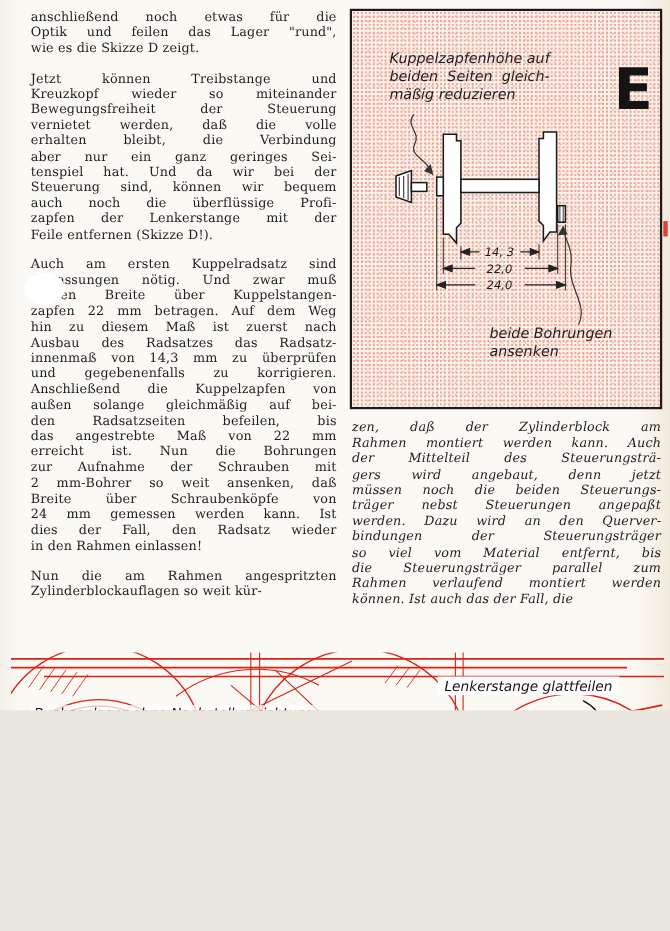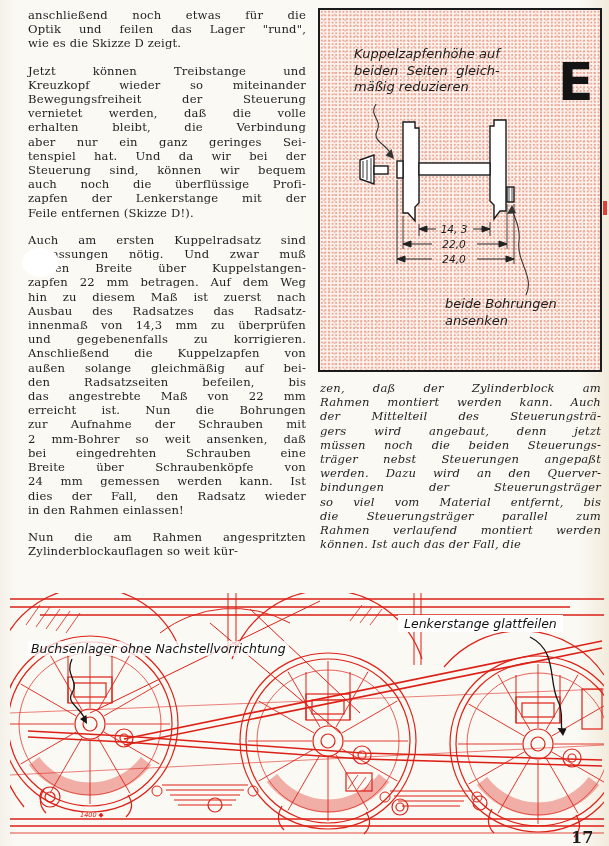--- a/index.html
+++ b/index.html
@@ -1,17 +1,17 @@
 <!DOCTYPE html>
 <html><head>
 <meta charset="utf-8">
 <style>
   html,body{margin:0;padding:0;background:#e9e6df;}
   .page{
-    position:relative;width:609px;height:846px;overflow:hidden;
+    position:relative;width:609px;height:646px;overflow:hidden;
     background:linear-gradient(90deg,#f4f1ea 0,#fbf9f4 3%,#fbf9f4 95%,#f2ebdc 100%);
     font-family:"DejaVu Serif", serif;color:#1e1e1e;
   }
   
   .col{position:absolute;font-size:11.6px;line-height:14.2px;letter-spacing:.15px;}
   .col-left{left:28px;top:8px;width:278px;}
   .col-right{left:320px;top:381px;width:281px;font-style:italic;}
   .para{margin:0 0 13px 0;}
   .tline{text-align:justify;text-align-last:justify;white-space:normal;}
   .tline:last-child{text-align-last:left;}
@@ -80,21 +80,20 @@
         <div class="tline">Ausbau des Radsatzes das Radsatz-</div>
         <div class="tline">innenmaß von 14,3 mm zu überprüfen</div>
         <div class="tline">und gegebenenfalls zu korrigieren.</div>
         <div class="tline">Anschließend die Kuppelzapfen von</div>
         <div class="tline">außen solange gleichmäßig auf bei-</div>
         <div class="tline">den Radsatzseiten befeilen, bis</div>
         <div class="tline">das angestrebte Maß von 22 mm</div>
         <div class="tline">erreicht ist. Nun die Bohrungen</div>
         <div class="tline">zur Aufnahme der Schrauben mit</div>
         <div class="tline">2 mm-Bohrer so weit ansenken, daß</div>
-        <div class="tline">bei eingedrehten Schrauben eine</div>
         <div class="tline">Breite über Schraubenköpfe von</div>
         <div class="tline">24 mm gemessen werden kann. Ist</div>
         <div class="tline">dies der Fall, den Radsatz wieder</div>
         <div class="tline">in den Rahmen einlassen!</div>
       </div>
     <div class="para">
         <div class="tline">Nun die am Rahmen angespritzten</div>
         <div class="tline">Zylinderblockauflagen so weit kür-</div>
       </div>
   </div>

